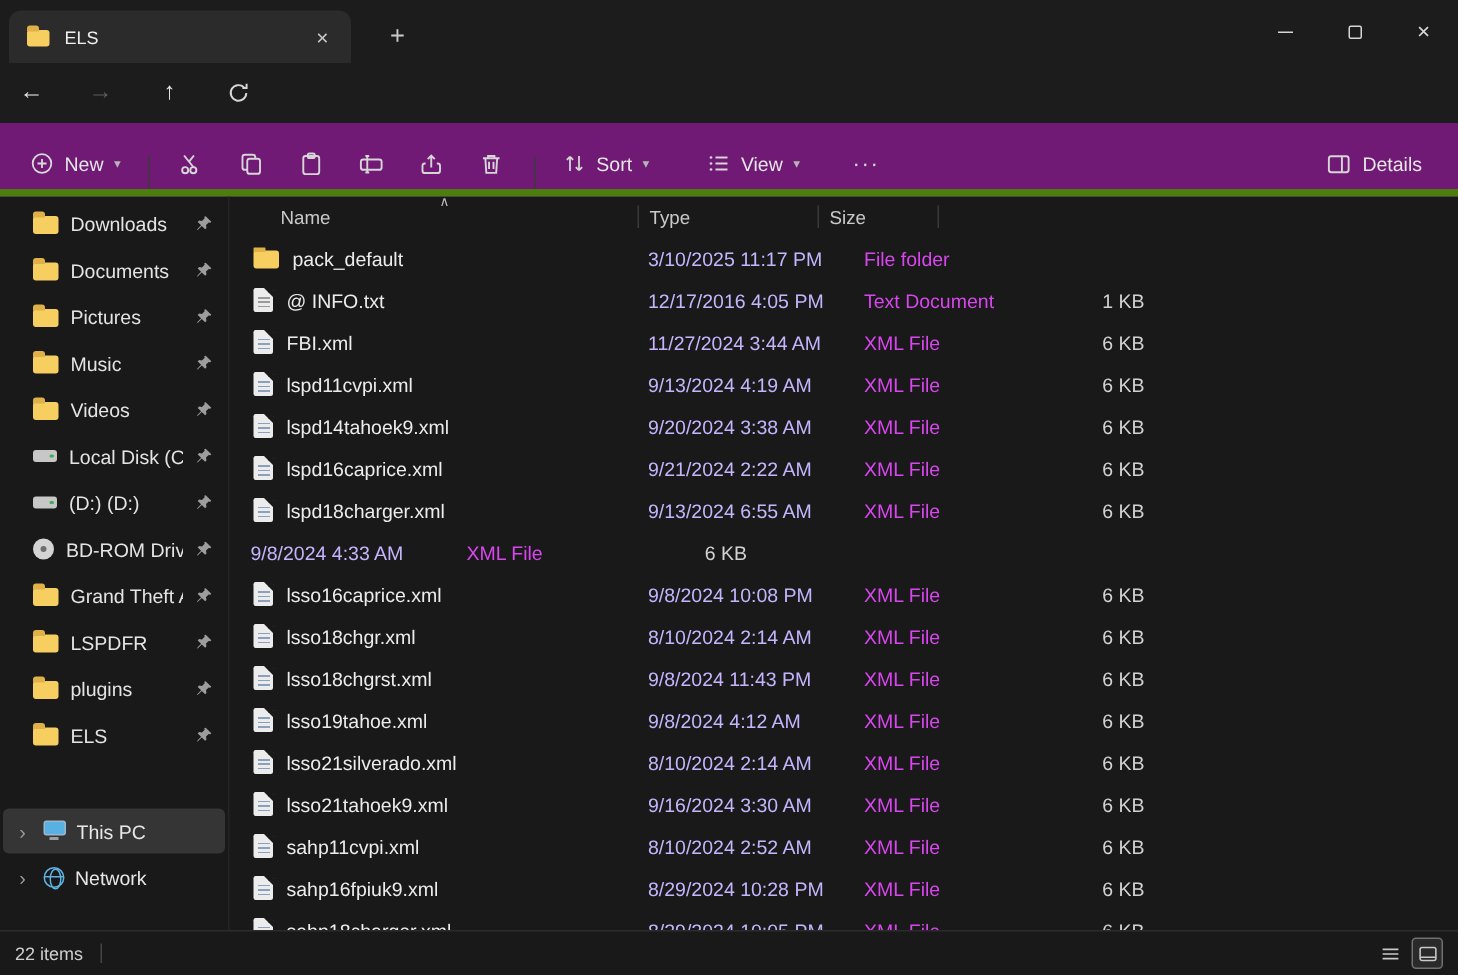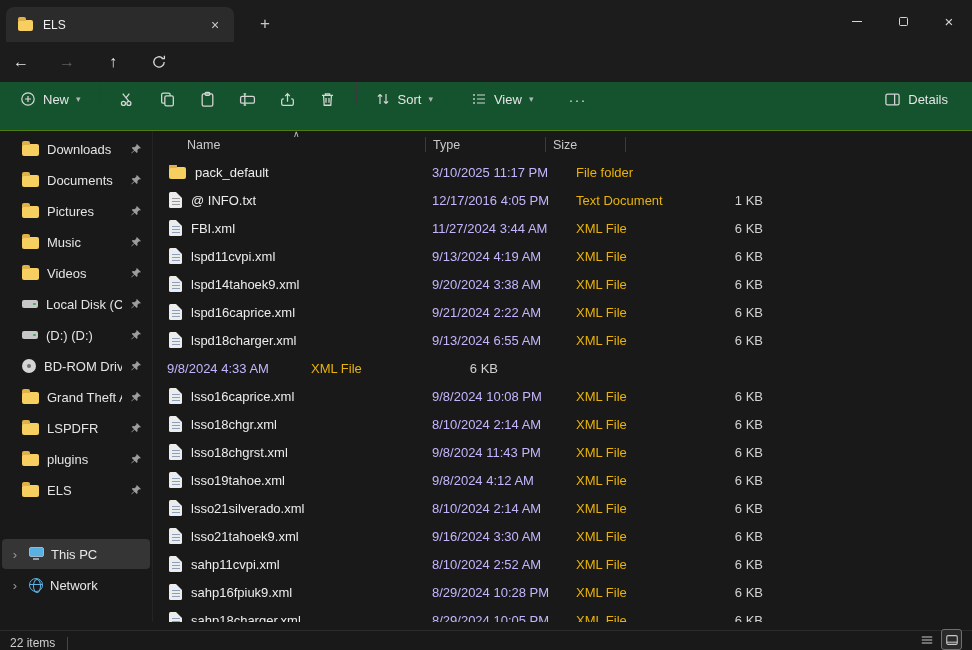--- a/index.html
+++ b/index.html
@@ -26,21 +26,21 @@
   .breadcrumb{position:absolute;left:196px;top:47px;width:546px;height:30px;background:#2d2d2d;border-radius:4px;display:flex;align-items:center;padding:0 8px;gap:1px;overflow:hidden}
   .crumb{border:none;background:none;color:#e6e6e6;font-size:13px;padding:3px 7px;border-radius:4px;white-space:nowrap}
   .bc-chev{color:#9a9a9a;font-size:14px;padding:0 2px;line-height:1}
   .bc-device{border:none;background:none;display:flex;align-items:center;padding:0 4px}
   .searchbox{position:absolute;left:756px;top:47px;width:206px;height:30px;background:#2d2d2d;border-radius:4px;display:flex;align-items:center;padding:0 8px 0 11px;gap:6px}
   .searchbox input{flex:1;min-width:0;background:transparent;border:none;outline:none;color:#e0e0e0;font-size:13px}
   .searchbox input::placeholder{color:#9a9a9a}
   .search-ic{border:none;background:none;display:flex;align-items:center}
 
   
-  .toolbar{position:absolute;top:82px;left:0;right:0;height:49px;background:#14532d;border-bottom:1px solid #4d7c0f;display:flex;align-items:flex-start}
+  .toolbar{position:absolute;top:82px;left:0;right:0;height:49px;background:#701a75;border-bottom:5px solid #4d7c0f;display:flex;align-items:flex-end}
   .tbtn{display:flex;align-items:center;gap:7px;height:34px;padding:0 10px;border:none;background:none;color:#e6e6e6;font-size:13px;border-radius:4px}
   .tbtn.iconic{width:40px;justify-content:center;padding:0}
   .tsep{width:1px;height:22px;background:#3a3a3a;margin:0 8px}
   .caret{font-size:9px;color:#b5b5b5;line-height:1}
   .spacer{flex:1}
   .details-btn{margin-right:14px}
   .more-dots{font-size:15px;letter-spacing:1px;color:#d6d6d6;line-height:1}
 
   
   .sidebar{position:absolute;top:131px;left:0;width:152px;bottom:28px;padding-top:2px;overflow:hidden}
@@ -59,25 +59,25 @@
   .hc::after{content:"";position:absolute;right:0;top:6px;bottom:6px;width:1px;background:#3a3a3a}
   .hc.h-name{width:265px;padding-left:26px}
   .hc.h-date{width:143px;padding-left:6px}
   .hc.h-type{width:120px;padding-left:7px}
   .hc.h-size{width:80px;padding-left:7px}
   .sort-caret{position:absolute;left:140px;top:-2px;font-size:9px;color:#bdbdbd}
   .rows{}
   .row{display:flex;height:28px;align-items:center;padding-left:8px}
   .cn{width:265px;display:flex;align-items:center;gap:9px;padding-left:8px;color:#ececec;white-space:nowrap;overflow:hidden}
   .cd{width:143px;padding-left:6px;color:#c4b5fd}
-  .ct{width:120px;padding-left:7px;color:#eab308}
+  .ct{width:120px;padding-left:7px;color:#d946ef}
   .cs{width:80px;padding-right:6px;text-align:right;color:#d2d2d2}
 
   
-  .statusbar{position:absolute;left:0;right:0;bottom:0;height:20px;border-top:1px solid #2c2c2c;background:#191919;display:flex;align-items:flex-end;padding:0 10px;font-size:12px;color:#cfcfcf}
+  .statusbar{position:absolute;left:0;right:0;bottom:0;height:30px;border-top:1px solid #2c2c2c;background:#191919;display:flex;align-items:center;padding:0 10px;font-size:12px;color:#cfcfcf}
   .sdiv{width:1px;height:13px;background:#454545;margin-left:12px}
   .viewtoggles{margin-left:auto;display:flex;gap:4px}
   .vbtn{width:21px;height:21px;border:none;background:none;display:flex;align-items:center;justify-content:center;border-radius:3px}
   .vbtn.active{border:1px solid #707070;background:#2a2a2a}
 
   
   .i-folder{flex:0 0 auto;width:17px;height:12px;background:#f6cf60;border-radius:2px;position:relative;margin-top:2px}
   .i-folder::before{content:"";position:absolute;top:-3px;left:0;width:8px;height:4px;background:#dfb148;border-radius:2px 2px 0 0}
   .i-folder.sm{width:15px;height:11px}
   .i-page{flex:0 0 auto;width:13px;height:16px;background:#ececec;border-radius:1.5px;position:relative}

